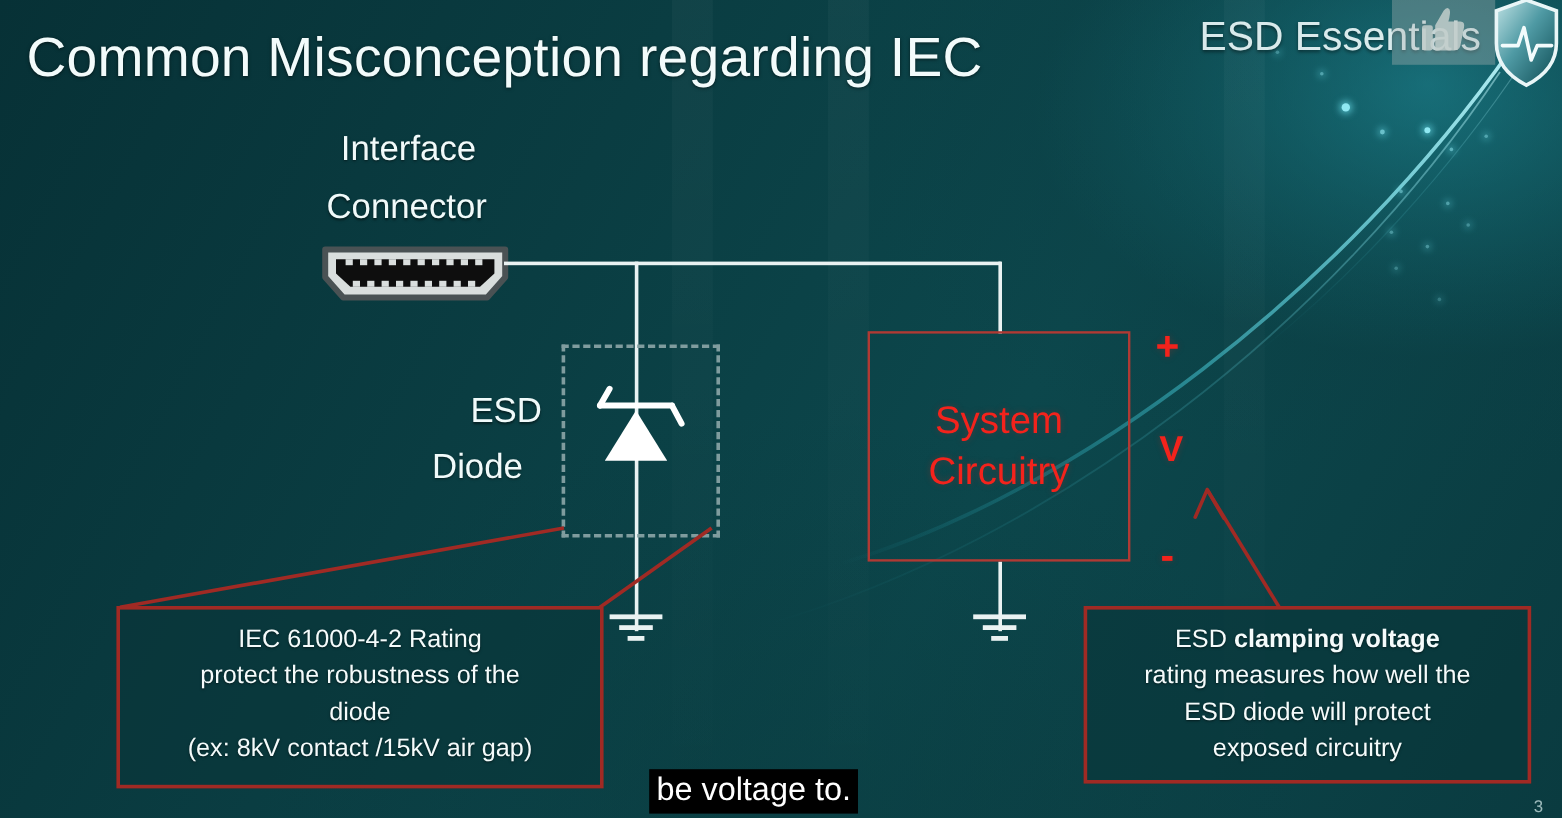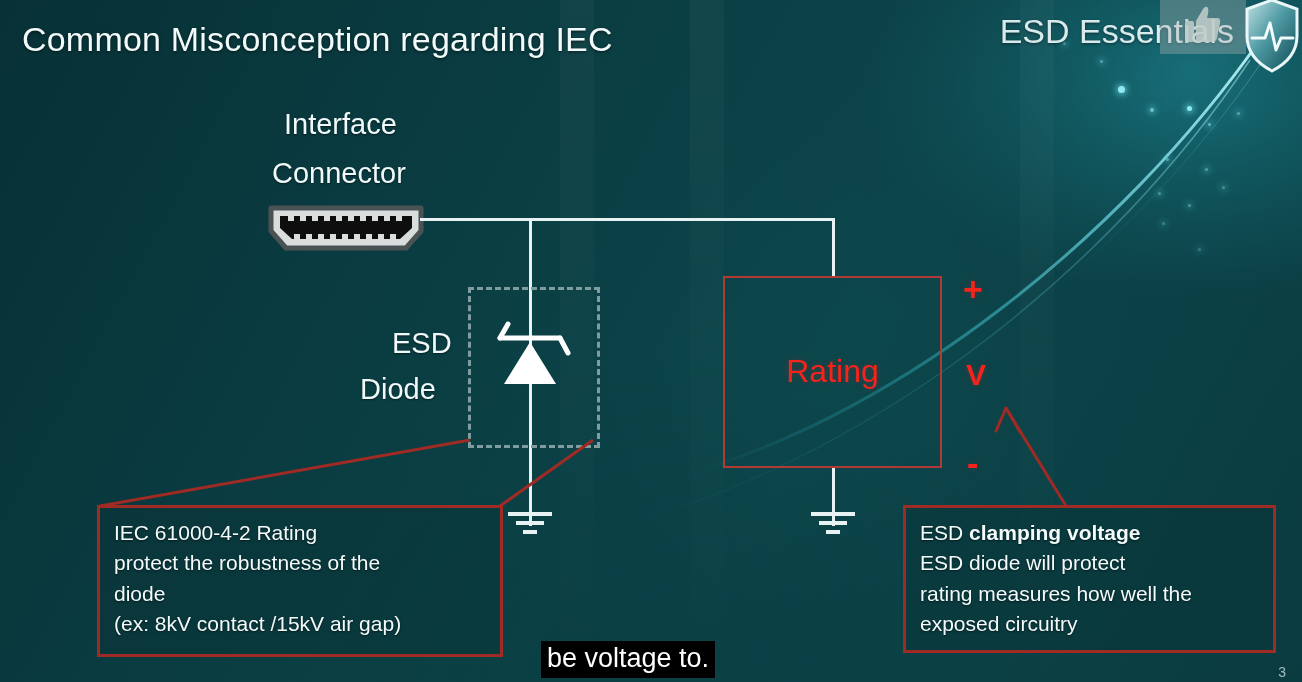--- a/index.html
+++ b/index.html
@@ -40,21 +40,21 @@
     height: 682px;
     background: linear-gradient(to bottom, rgba(255,255,255,0.030), rgba(255,255,255,0.010) 60%, rgba(255,255,255,0));
     pointer-events: none;
   }
 
   
   .title {
     position: absolute;
     left: 22px;
     top: 20px;
-    font-size: 34px;
+    font-size: 46px;
     color: #f2fbfb;
     letter-spacing: 0.2px;
     text-shadow: 0 1px 3px rgba(0,0,0,0.55);
     white-space: nowrap;
   }
 
   
   .brand {
     position: absolute;
     right: 68px;
@@ -171,20 +171,21 @@
   .pol-v     { left: 966px; top: 358px; font-size: 30px; }
   .pol-minus { left: 967px; top: 444px; font-size: 34px; }
 
   
   .callout {
     position: absolute;
     border: 3px solid #a02a24;
     background: rgba(9,52,56,0.55);
     box-sizing: border-box;
     padding: 10px 14px 22px 14px;
+    text-align: center;
   }
   .callout p {
     margin: 0;
     color: #f4fbfb;
     font-size: 21px;
     line-height: 1.45;
     text-shadow: 0 1px 2px rgba(0,0,0,0.55);
   }
   .callout p b { font-weight: bold; }
   .callout-left  { left: 97px;  top: 505px; width: 406px; height: 152px; }
@@ -340,21 +341,22 @@
       <div class="b2"></div>
       <div class="b3"></div>
   </div>
   <div class="gnd gnd-sys">
     <div class="b1"></div>
       <div class="b2"></div>
       <div class="b3"></div>
   </div>
 
   <div class="sysbox">
-    <span>Rating</span>
+    <span>System</span>
+    <span>Circuitry</span>
   </div>
 
   <div class="pol pol-plus">+</div>
   <div class="pol pol-v">V</div>
   <div class="pol pol-minus">-</div>
 
   <svg class="callout-lines" viewBox="0 0 1302 682">
     <path d="M 100 506 L 470 440" stroke="#a02a24" stroke-width="3" fill="none"></path>
     <path d="M 500 506 L 593 440" stroke="#a02a24" stroke-width="3" fill="none"></path>
     <path d="M 1066 506 L 1006 408" stroke="#a02a24" stroke-width="3" fill="none"></path>
@@ -363,22 +365,22 @@
 
   <div class="callout callout-left">
     <p>IEC 61000-4-2 Rating</p>
     <p>protect the robustness of the</p>
     <p>diode</p>
     <p>(ex: 8kV contact /15kV air gap)</p>
   </div>
 
   <div class="callout callout-right">
     <p><span>ESD </span><b>clamping voltage</b></p>
+    <p>rating measures how well the</p>
     <p>ESD diode will protect</p>
-    <p>rating measures how well the</p>
     <p>exposed circuitry</p>
   </div>
 
   <div class="caption">be voltage to.</div>
 
   <div class="pagenum">3</div>
 
 </div>
 
 </body></html>

